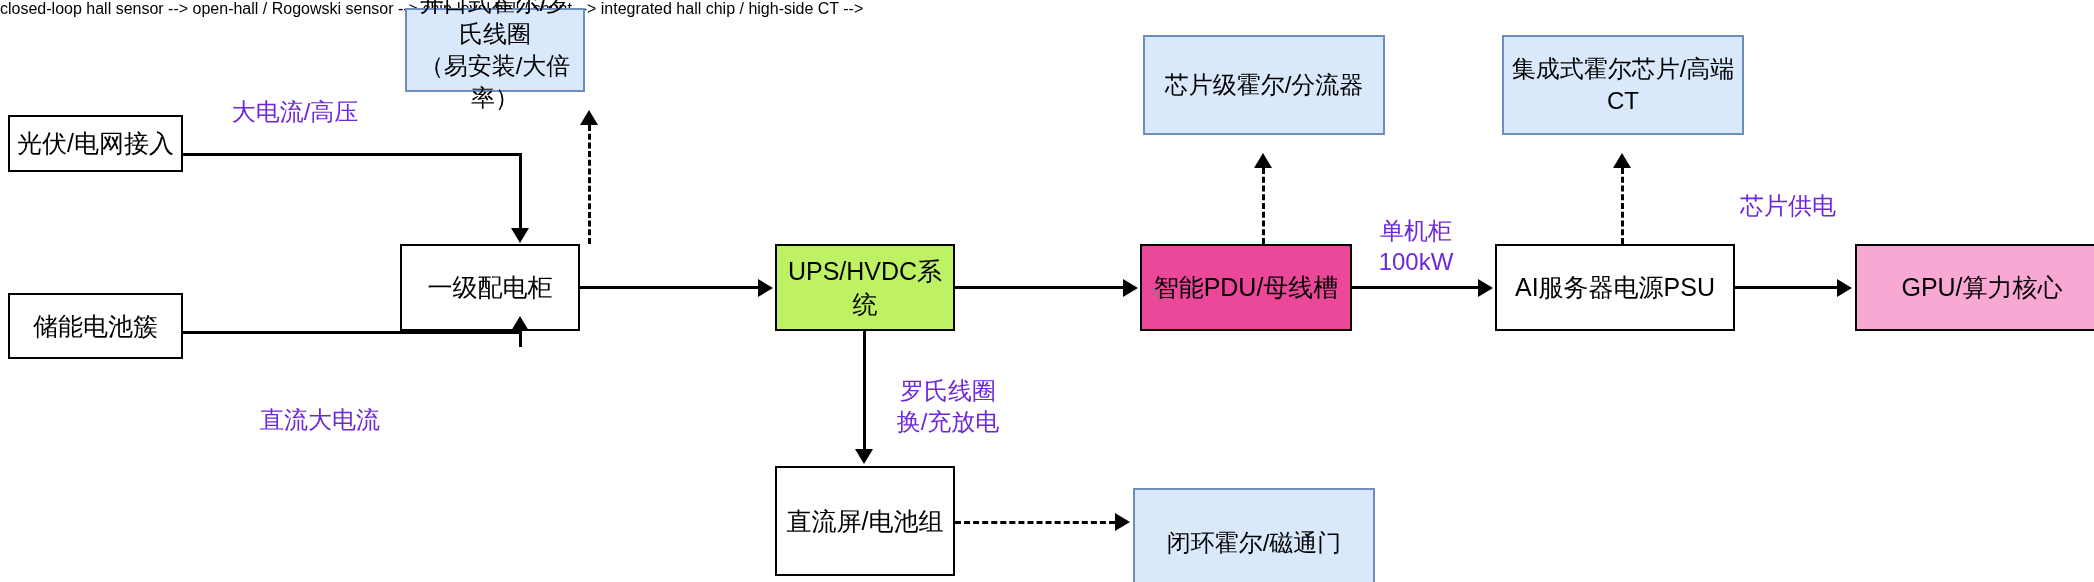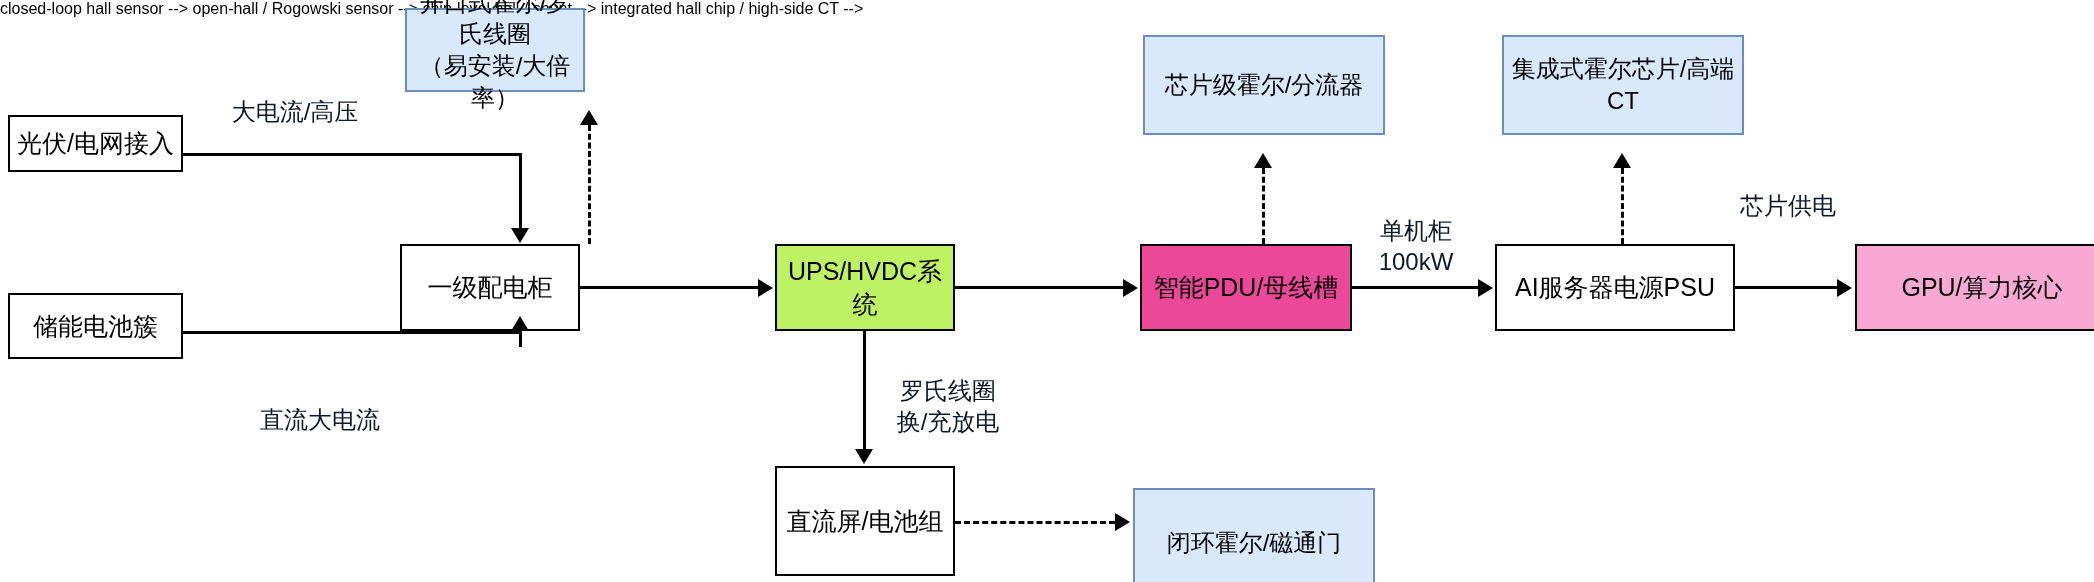--- a/index.html
+++ b/index.html
@@ -33,21 +33,21 @@
     font-size:25px;
   }
   .node.sensor{
     background:#dae8fc;
     border:2px solid #6c8ebf;
     font-size:24px;
   }
   
   .edge-label{
     position:absolute;
-    color:#0f172a;
+    color:#6d28d9;
     font-size:24px;
     line-height:1.3;
     text-align:center;
     white-space:pre-line;
     background:transparent;
   }
   
   .ln{
     position:absolute;
     background:#000000;

